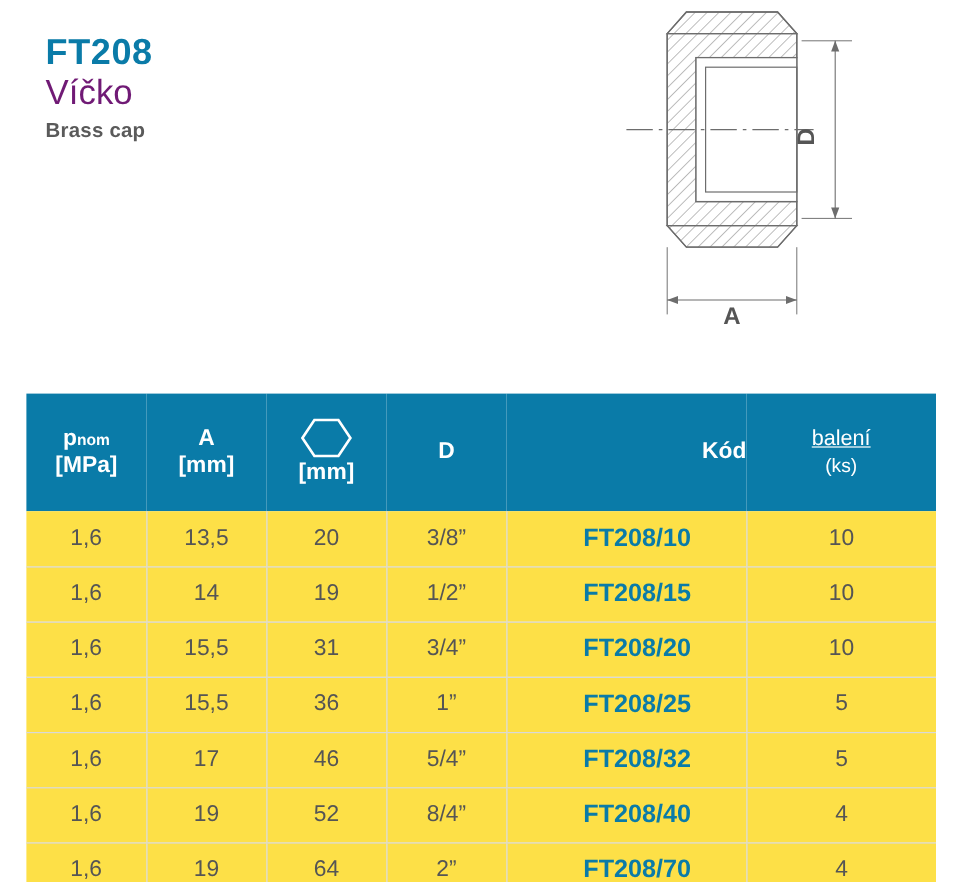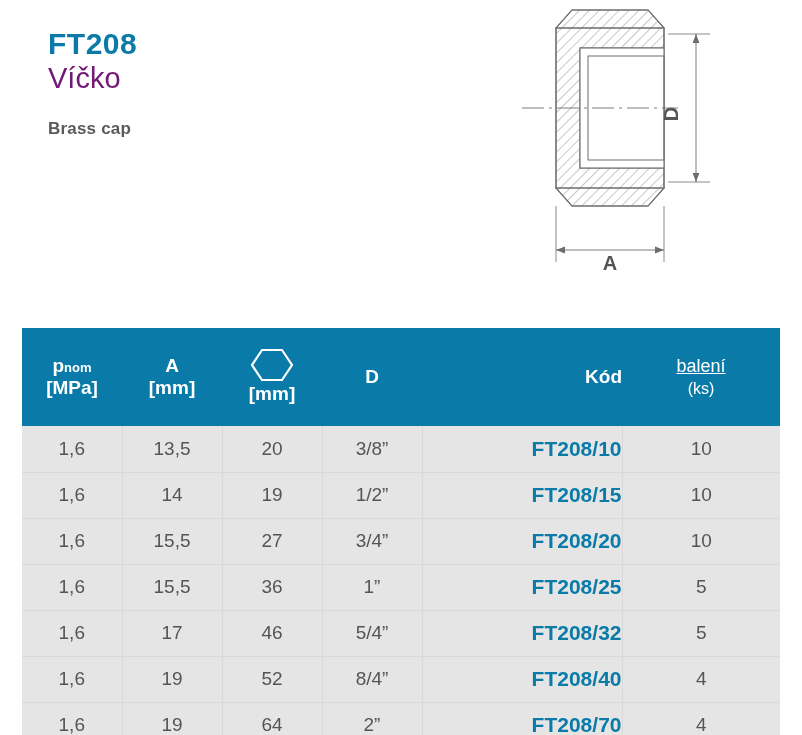--- a/index.html
+++ b/index.html
@@ -13,21 +13,21 @@
     height: 735px;
     font-family: "Liberation Sans", sans-serif;
     color: #4a4a4a;
     position: relative;
     overflow: hidden;
   }
 
   
   .header {
     position: absolute;
-    left: 48px;
+    left: 38px;
     top: 28px;
     width: 420px;
   }
   .title-code {
     font-size: 30px;
     font-weight: bold;
     color: #0a7ba8;
     line-height: 1.05;
     letter-spacing: 0.5px;
   }
@@ -35,21 +35,21 @@
     font-size: 29px;
     font-weight: normal;
     color: #701a75;
     line-height: 1.15;
     margin-top: 2px;
   }
   .title-sub {
     font-size: 17px;
     font-weight: bold;
     color: #5a5a5a;
-    margin-top: 24px;
+    margin-top: 4px;
     letter-spacing: 0.2px;
   }
 
   
   .drawing {
     position: absolute;
     left: 500px;
     top: 0px;
     width: 300px;
     height: 290px;
@@ -103,29 +103,29 @@
   }
   tbody td {
     height: 46px;
     font-size: 19px;
     text-align: center;
     vertical-align: middle;
     color: #555555;
     border-bottom: 1px solid #d9d9d9;
     border-right: 1px solid #d9d9d9;
     padding: 0;
-    background: #e5e5e5;
+    background: #fde047;
   }
   tbody td:last-child { border-right: none; }
   tbody tr:last-child td { border-bottom: none; }
   tbody td.code-cell {
     color: #0a7ba8;
     font-weight: bold;
     font-size: 21px;
-    text-align: right;
+    text-align: center;
     padding-left: 18px;
   }
   col.c0 { width: 100px; }
   col.c1 { width: 100px; }
   col.c2 { width: 100px; }
   col.c3 { width: 100px; }
   col.c4 { width: 200px; }
   col.c5 { width: 158px; }
 </style>
 </head>
@@ -236,21 +236,21 @@
         <td>1,6</td>
         <td>14</td>
         <td>19</td>
         <td>1/2”</td>
         <td class="code-cell">FT208/15</td>
         <td>10</td>
       </tr>
       <tr>
         <td>1,6</td>
         <td>15,5</td>
-        <td>27</td>
+        <td>31</td>
         <td>3/4”</td>
         <td class="code-cell">FT208/20</td>
         <td>10</td>
       </tr>
       <tr>
         <td>1,6</td>
         <td>15,5</td>
         <td>36</td>
         <td>1”</td>
         <td class="code-cell">FT208/25</td>

